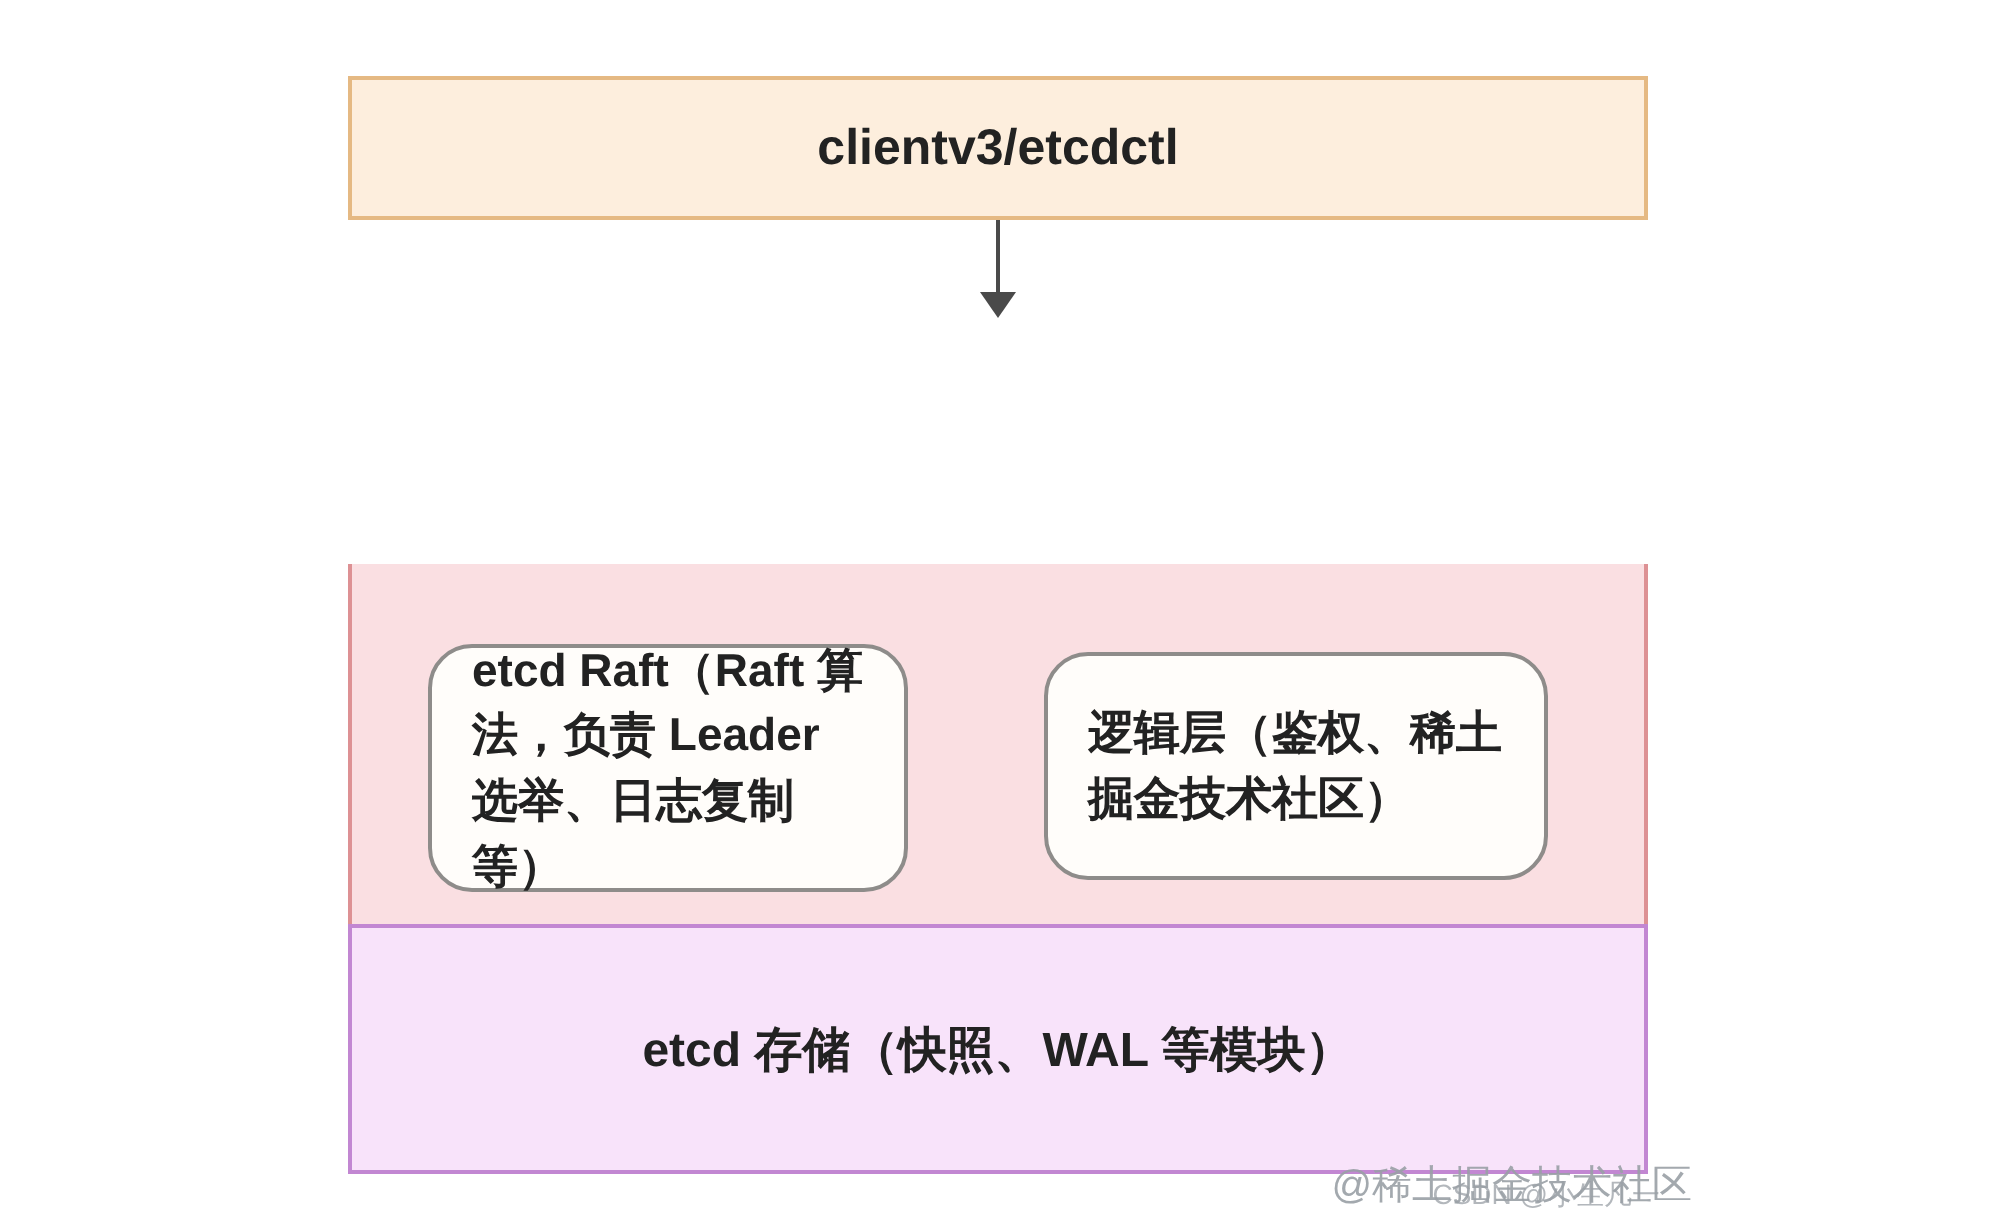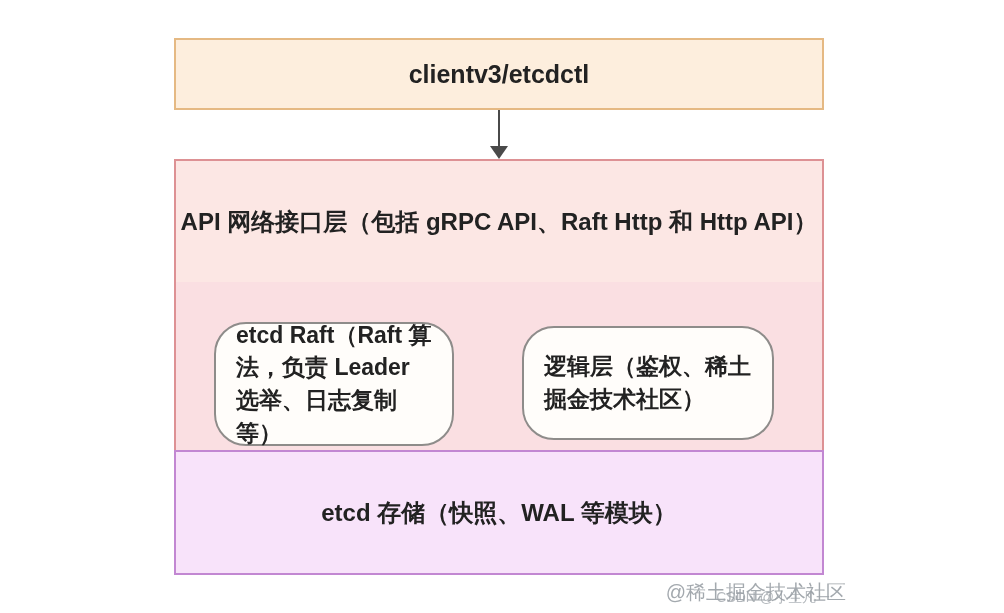--- a/index.html
+++ b/index.html
@@ -43,32 +43,32 @@
     font-size: 24px;
   }
   .middle {
     top: 270px;
     height: 185px;
     background: var(--middle-fill, #fadfe2);
     border: 2px solid var(--api-border, #dd9194);
     border-top: none;
   }
   .storage {
-    top: 438px;
+    top: 450px;
     height: 125px;
     background: var(--storage-fill, #f8e3fa);
     border: 2px solid var(--storage-border, #c287d2);
     font-size: 24px;
   }
   .node {
     position: absolute;
     box-sizing: border-box;
     background: var(--node-fill, #fffdfa);
     border: 2px solid var(--node-border, #8e8c8a);
-    border-radius: 32px;
+    border-radius: 22px;
     display: flex;
     align-items: center;
     text-align: left;
     font-size: 23px;
     font-weight: 600;
     line-height: 1.42;
     padding: 14px 20px;
     justify-content: flex-end;
   }
   .node-raft {
@@ -133,23 +133,20 @@
 
 <div class="canvas">
 
   <div class="box client">
     <span>clientv3/etcdctl</span>
   </div>
 
   <div class="arrow-line"></div>
   <div class="arrow-head"></div>
 
-  <div class="box api">
-    <span>API 网络接口层（包括 gRPC API、Raft Http 和 Http API）</span>
-  </div>
 
   <div class="box middle">
     <div class="node node-raft">
       <span>etcd Raft（Raft 算法，负责 Leader 选举、日志复制等）</span>
     </div>
     <div class="node node-logic">
       <span>逻辑层（鉴权、稀土掘金技术社区）</span>
     </div>
   </div>
 

